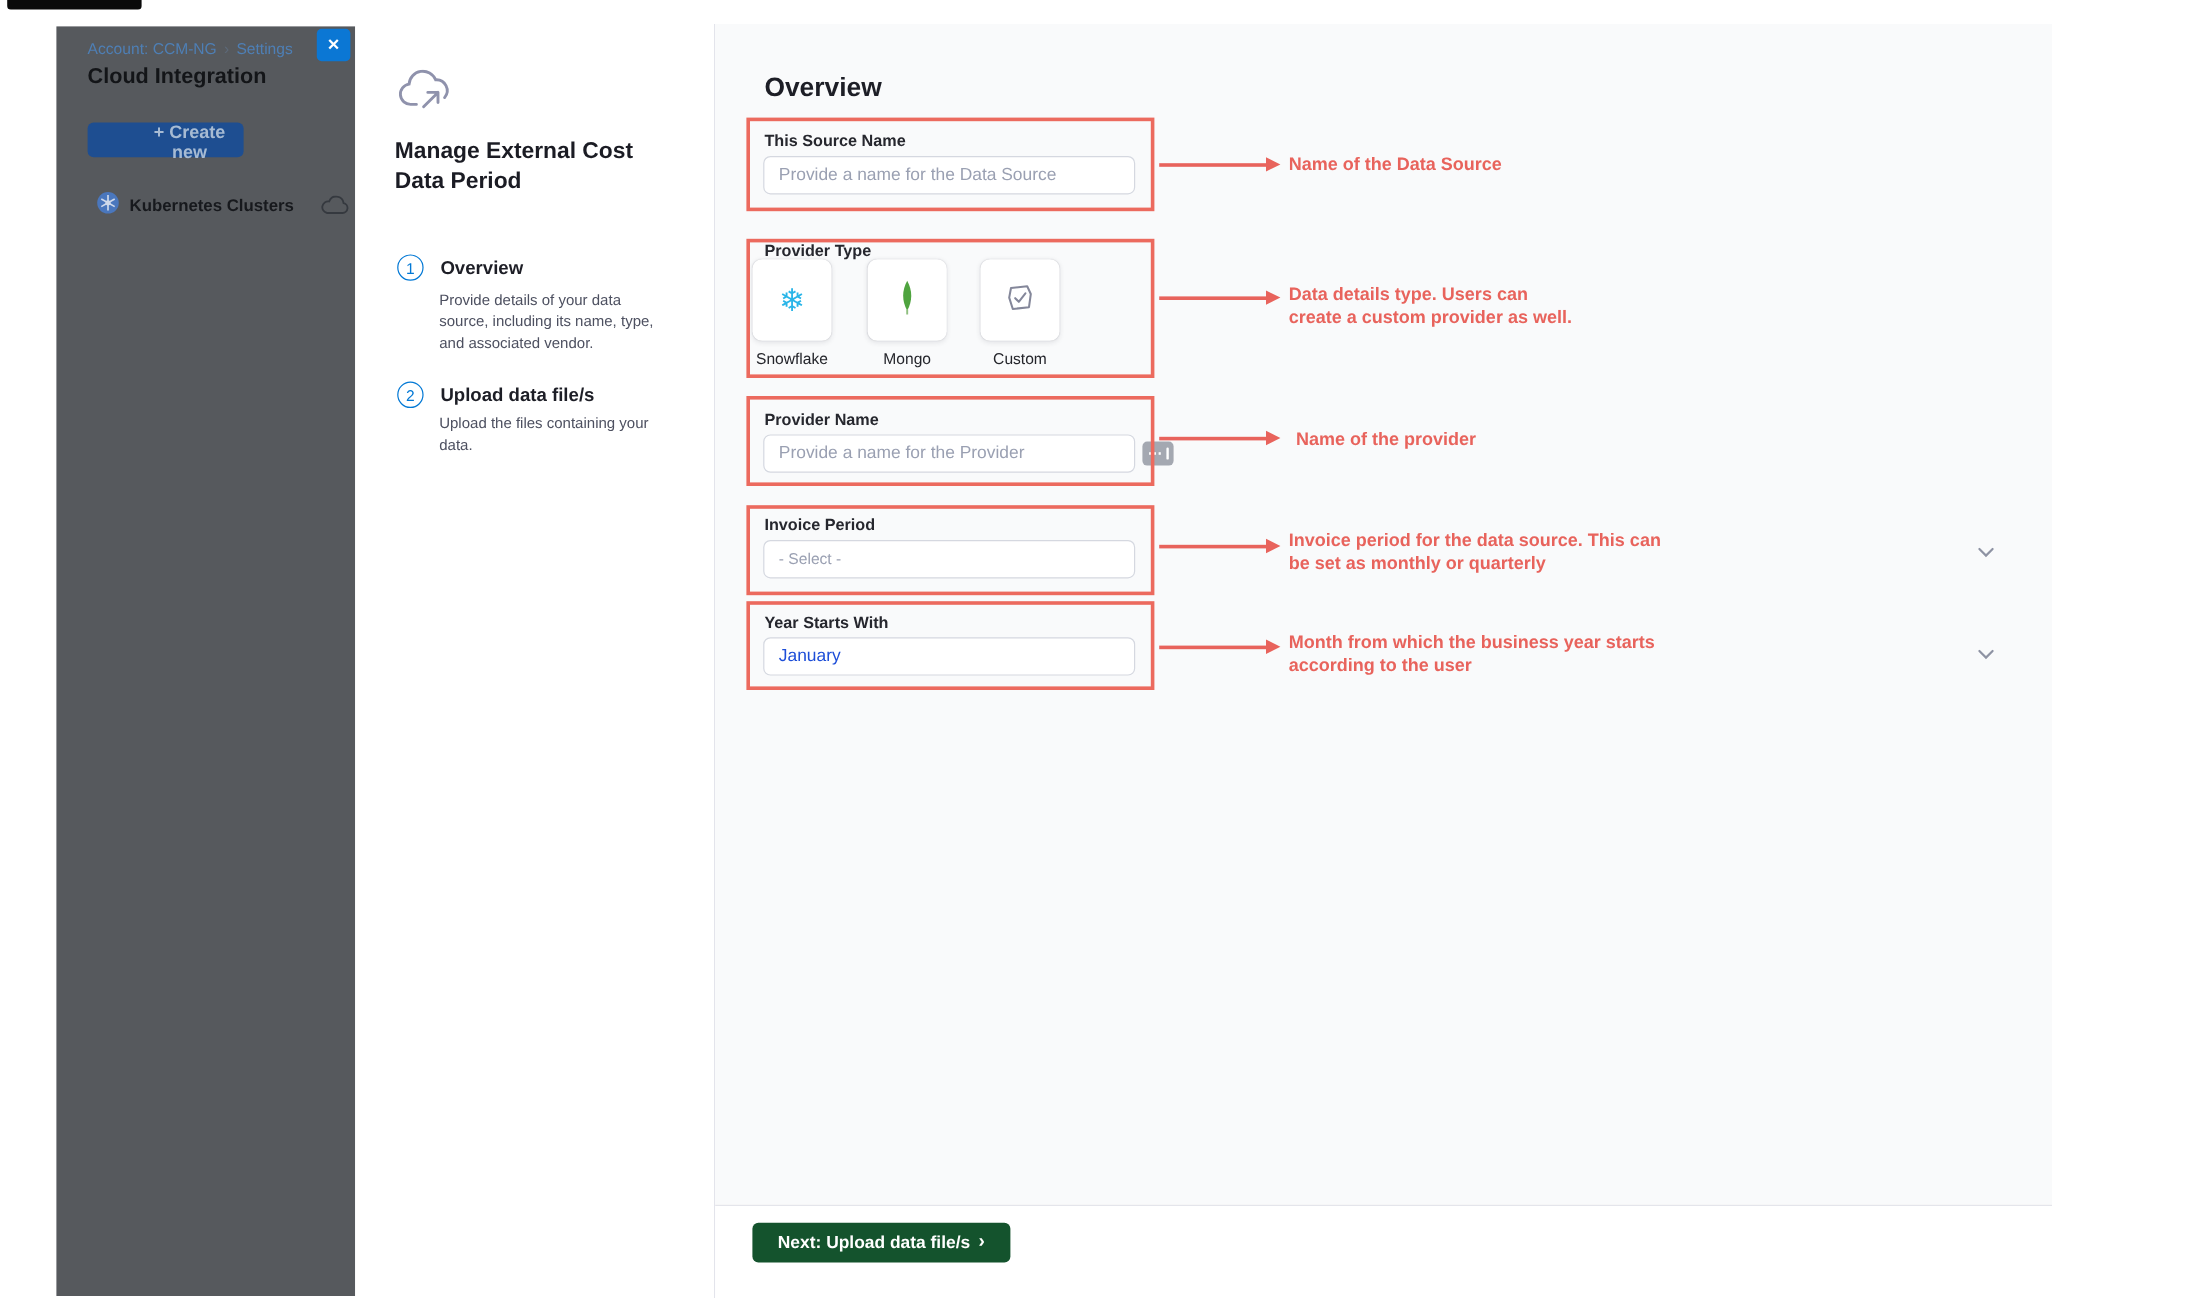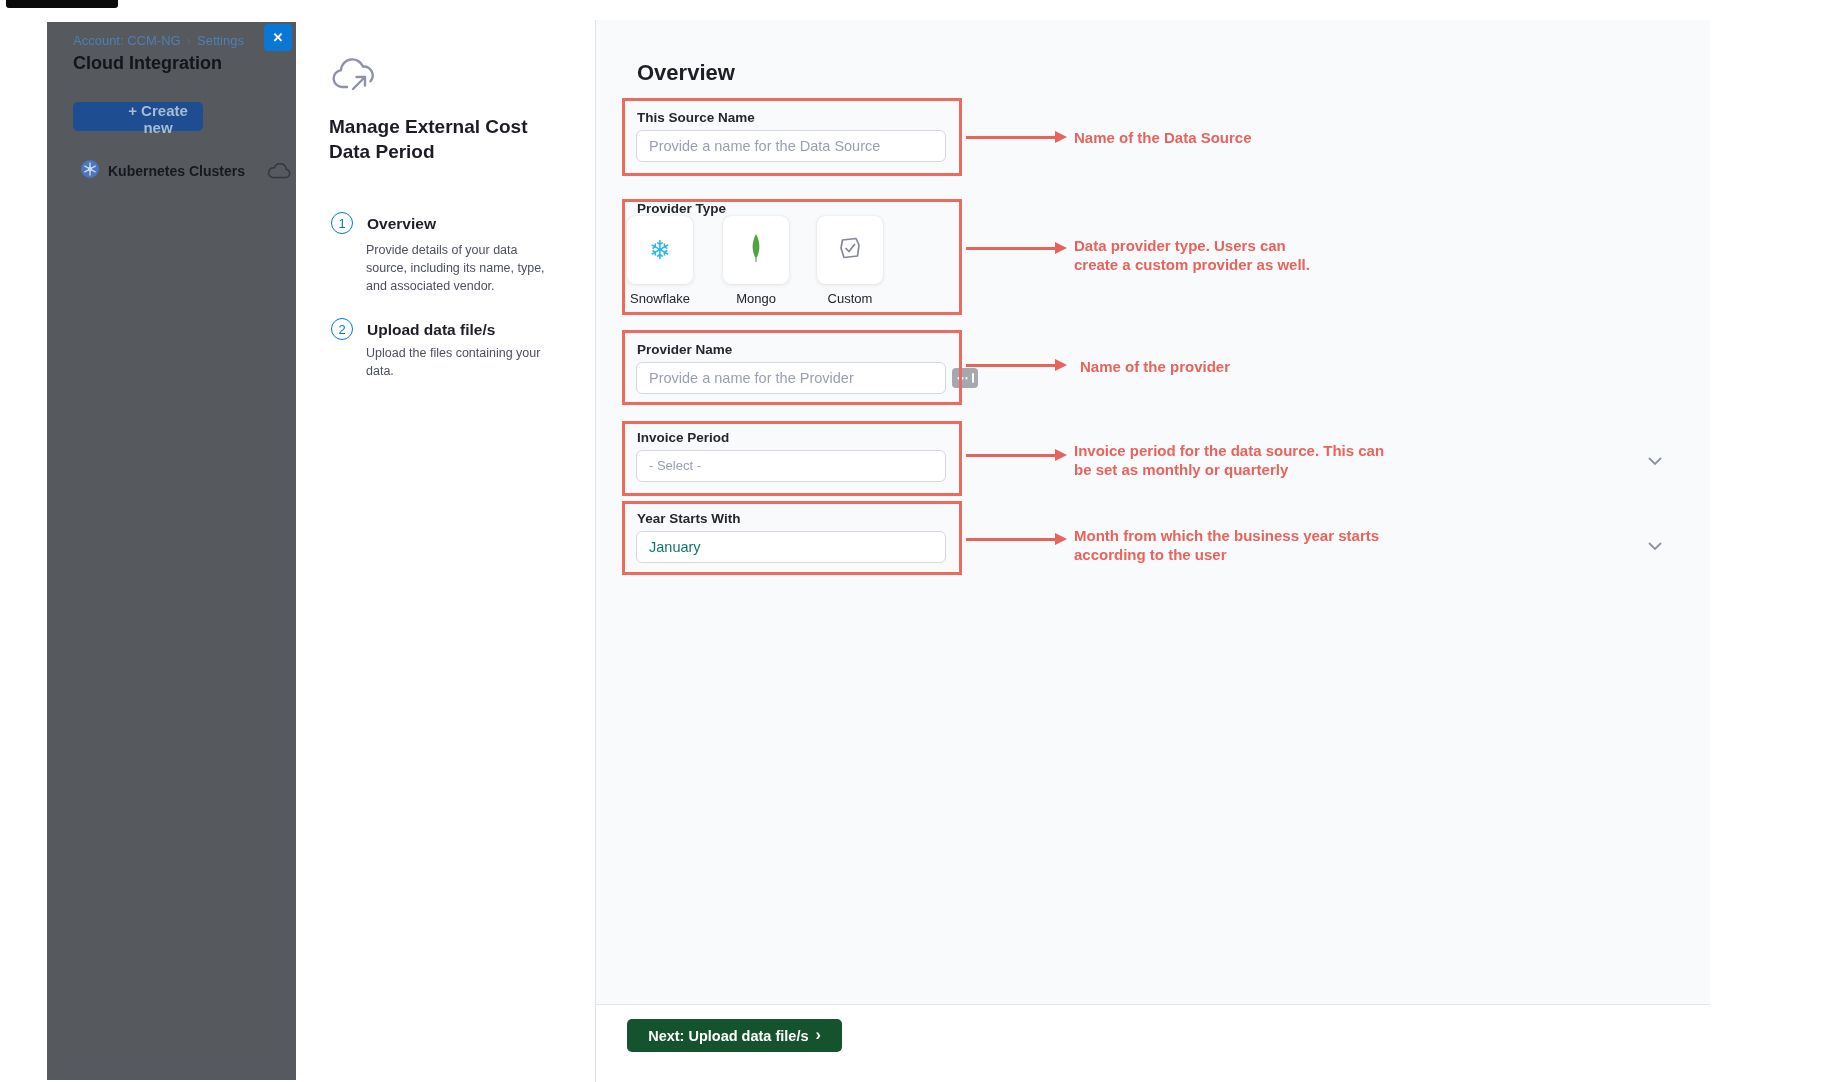--- a/index.html
+++ b/index.html
@@ -46,21 +46,21 @@
   .step-desc { font-size:12.5px; color:#4d5060; line-height:18px; }
   .step-desc div { white-space:nowrap; }
   .step1-desc { left:366px; top:241px; }
   .step2-desc { left:366px; top:344px; }
   .step-item { cursor:pointer; }
 
   
   .form-heading { left:637px; top:60px; font-size:22px; font-weight:bold; color:#1d1e26; }
   .field-label { font-size:13.5px; font-weight:600; color:#26272e; white-space:nowrap; }
   .ui-input { position:absolute; width:310px; height:32px; background:#ffffff; border:1px solid #d5d8e0; border-radius:6px;
-              font-size:14.5px; color:#0f766e; padding:0 12px; font-family:inherit; }
+              font-size:14.5px; color:#1d4ed8; padding:0 12px; font-family:inherit; }
   .ui-input::placeholder { color:#9aa0b2; opacity:1; }
   .ui-select { position:absolute; width:310px; height:32px; background:#ffffff; border:1px solid #d5d8e0; border-radius:6px;
                font-size:13px; color:#9aa0b2; padding:0 12px; line-height:30px; cursor:pointer; }
 
   .lbl-dsn { left:637px; top:110px; }
   .inp-dsn { left:636px; top:130px; }
   .lbl-pt  { left:637px; top:201px; }
   .lbl-pn  { left:637px; top:342px; }
   .pn-wrap { left:636px; top:362px; width:348px; height:32px; }
   .pn-wrap input { position:absolute; left:0; top:0; width:310px; }
@@ -253,21 +253,21 @@
   <div class="ann-arrow arr1"></div>
   <div class="ann-arrow arr2"></div>
   <div class="ann-arrow arr3"></div>
   <div class="ann-arrow arr4"></div>
   <div class="ann-arrow arr5"></div>
 
   <div class="ann ann1">
     <div>Name of the Data Source</div>
   </div>
   <div class="ann ann2">
-    <div>Data provider type. Users can</div>
+    <div>Data details type. Users can</div>
     <div>create a custom provider as well.</div>
   </div>
   <div class="ann ann3">
     <div>Name of the provider</div>
   </div>
   <div class="ann ann5">
     <div>Month from which the business year starts</div>
     <div>according to the user</div>
   </div>
   <div class="ann ann4">

